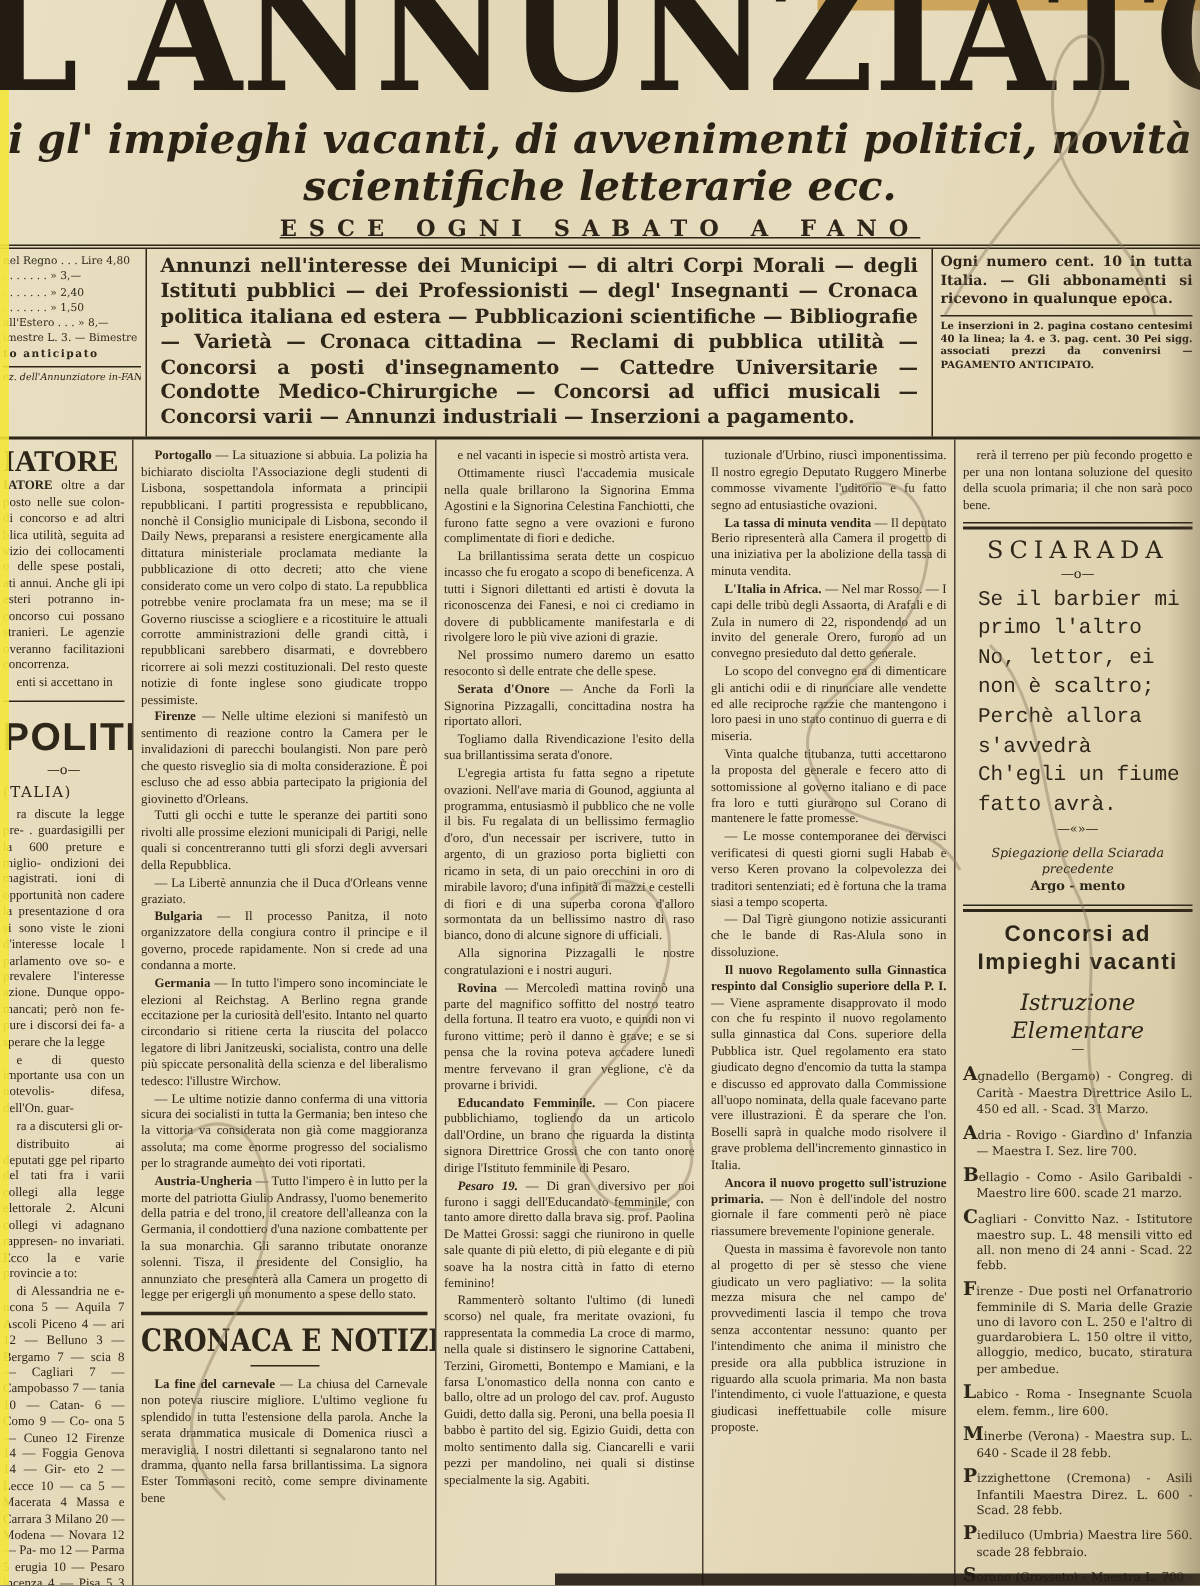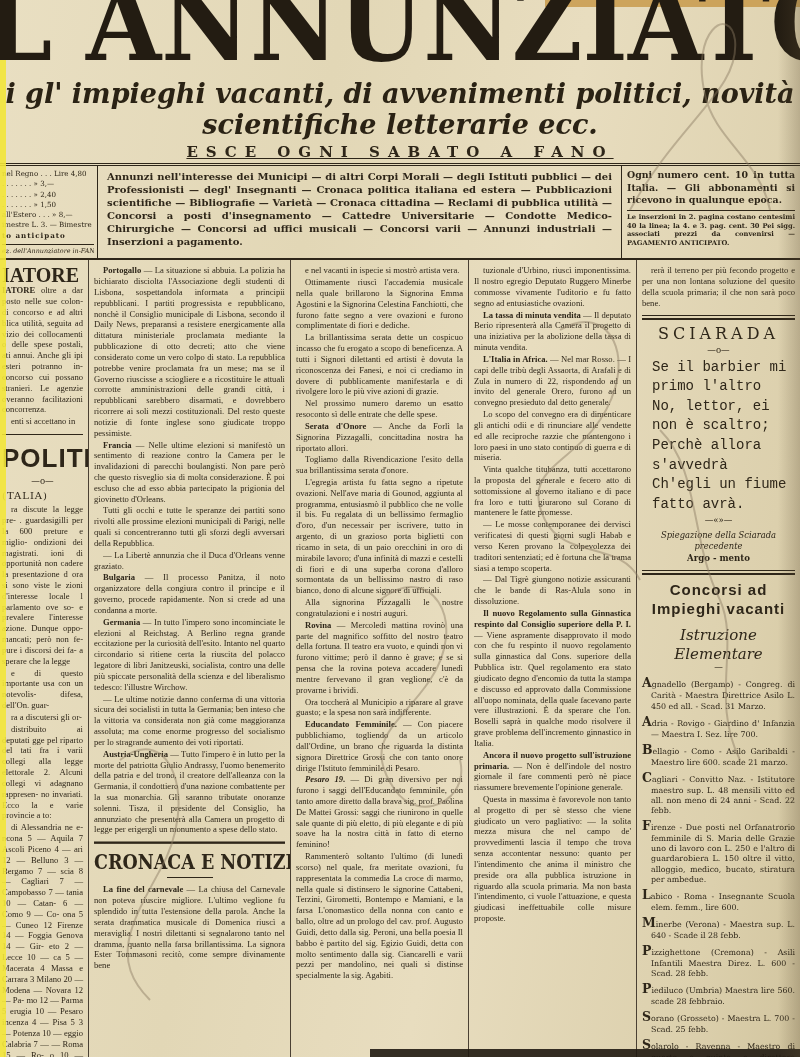--- a/index.html
+++ b/index.html
@@ -15,21 +15,21 @@
   .masthead-title{font-weight:bold;font-size:97px;line-height:1;white-space:nowrap;letter-spacing:0px;
     margin:-30px 0 0 -16px;transform:scaleY(1.10);transform-origin:top left;color:#231c12;}
   .subtitle{font-style:italic;font-weight:bold;font-size:27px;text-align:center;margin-top:0;color:#2a2214;}
   .banner{text-align:center;font-weight:bold;font-size:15px;letter-spacing:8px;margin:3px 0 2px;text-decoration:underline;}
 
   .header-row{display:flex;border-top:3px double #2e2619;border-bottom:2px solid #2e2619;margin-top:2px;}
   .price{width:92px;font-size:7.1px;line-height:1.45;padding:3px 3px 2px 2px;border-right:1px solid #2e2619;}
   .price div{white-space:nowrap;overflow:hidden;}
   .price .pay{font-weight:bold;letter-spacing:1px;}
   .price .imprint{border-top:1px solid #2e2619;margin-top:3px;padding-top:2px;font-style:italic;font-size:6.4px;}
-  .program{flex:1;font-weight:bold;font-size:10px;line-height:1.3;padding:4px 9px 3px;text-align:justify;}
+  .program{flex:1;font-weight:bold;font-size:13px;line-height:1.3;padding:4px 9px 3px;text-align:justify;}
   .issue{width:168px;border-left:1px solid #2e2619;padding:3px 5px 2px;}
   .issue-main{font-weight:bold;font-size:9.4px;line-height:1.35;text-align:justify;}
   .issue-sub{font-size:6.7px;font-weight:bold;line-height:1.3;margin-top:3px;border-top:1px solid #2e2619;padding-top:2px;text-align:justify;}
 
   .columns{display:flex;height:866px;}
   .col{padding:5px 5px 0;font-size:8.6px;line-height:1.26;overflow:hidden;box-sizing:border-box;}
   .col+.col{border-left:1px solid #4a4033;}
   .col1{width:88px;padding-left:2px;}
   .col2{width:202px;}
   .col3{width:178px;}
@@ -101,42 +101,41 @@
         <div class="orn">—o—</div>
         <div class="subh">(TALIA)</div>
         <div class="p">ra discute la legge pre- . guardasigilli per la 600 preture e miglio- ondizioni dei magistrati. ioni di opportunità non cadere la presentazione d ora si sono viste le zioni d'interesse locale l parlamento ove so- e prevalere l'interesse azione. Dunque oppo- mancati; però non fe- pure i discorsi dei fa- a sperare che la legge</div>
         <div class="p">e di questo importante usa con un notevolis- difesa, dell'On. guar-</div>
         <div class="p">ra a discutersi gli or-</div>
         <div class="p">distribuito ai deputati gge pel riparto del tati fra i varii collegi alla legge elettorale 2. Alcuni collegi vi adagnano rappresen- no invariati. Ecco la e varie provincie a to:</div>
         <div class="p">di Alessandria ne e- ncona 5 — Aquila 7 Ascoli Piceno 4 — ari 12 — Belluno 3 — Bergamo 7 — scia 8 — Cagliari 7 — Campobasso 7 — tania 10 — Catan- 6 — Como 9 — Co- ona 5 — Cuneo 12 Firenze 14 — Foggia Genova 14 — Gir- eto 2 — Lecce 10 — ca 5 — Macerata 4 Massa e Carrara 3 Milano 20 — Modena — Novara 12 — Pa- mo 12 — Parma 5 erugia 10 — Pesaro incenza 4 — Pisa 5 3 — Potenza 10 — eggio Calabria 7 — — Roma 15 — Ro- o 10 — Sassari 5 — sa 6 — Sondrio 2 orino 19 — Trapani — Udine 9 — Vene- 7 — Vicenza 7.</div>
       </div>
     <div class="col col2">
         <div class="p"><span class="lead">Portogallo</span> — La situazione si abbuia. La polizia ha bichiarato disciolta l'Associazione degli studenti di Lisbona, sospettandola informata a principii repubblicani. I partiti progressista e repubblicano, nonchè il Consiglio municipale di Lisbona, secondo il Daily News, preparansi a resistere energicamente alla dittatura ministeriale proclamata mediante la pubblicazione di otto decreti; atto che viene considerato come un vero colpo di stato. La repubblica potrebbe venire proclamata fra un mese; ma se il Governo riuscisse a sciogliere e a ricostituire le attuali corrotte amministrazioni delle grandi città, i repubblicani sarebbero disarmati, e dovrebbero ricorrere ai soli mezzi costituzionali. Del resto queste notizie di fonte inglese sono giudicate troppo pessimiste.</div>
-        <div class="p"><span class="lead">Francia</span> — Nelle ultime elezioni si manifestò un sentimento di reazione contro la Camera per le invalidazioni di parecchi boulangisti. Non pare però che questo risveglio sia di molta considerazione. È poi escluso che ad esso abbia partecipato la prigionia del giovinetto d'Orleans.</div>
+        <div class="p"><span class="lead">Firenze</span> — Nelle ultime elezioni si manifestò un sentimento di reazione contro la Camera per le invalidazioni di parecchi boulangisti. Non pare però che questo risveglio sia di molta considerazione. È poi escluso che ad esso abbia partecipato la prigionia del giovinetto d'Orleans.</div>
         <div class="p">Tutti gli occhi e tutte le speranze dei partiti sono rivolti alle prossime elezioni municipali di Parigi, nelle quali si concentreranno tutti gli sforzi degli avversari della Repubblica.</div>
         <div class="p">— La Libertè annunzia che il Duca d'Orleans venne graziato.</div>
         <div class="p"><span class="lead">Bulgaria</span> — Il processo Panitza, il noto organizzatore della congiura contro il principe e il governo, procede rapidamente. Non si crede ad una condanna a morte.</div>
         <div class="p"><span class="lead">Germania</span> — In tutto l'impero sono incominciate le elezioni al Reichstag. A Berlino regna grande eccitazione per la curiosità dell'esito. Intanto nel quarto circondario si ritiene certa la riuscita del polacco legatore di libri Janitzeuski, socialista, contro una delle più spiccate personalità della scienza e del liberalismo tedesco: l'illustre Wirchow.</div>
         <div class="p">— Le ultime notizie danno conferma di una vittoria sicura dei socialisti in tutta la Germania; ben inteso che la vittoria va considerata non già come maggioranza assoluta; ma come enorme progresso del socialismo per lo stragrande aumento dei voti riportati.</div>
         <div class="p"><span class="lead">Austria-Ungheria</span> — Tutto l'impero è in lutto per la morte del patriotta Giulio Andrassy, l'uomo benemerito della patria e del trono, il creatore dell'alleanza con la Germania, il condottiero d'una nazione combattente per la sua monarchia. Gli saranno tributate onoranze solenni. Tisza, il presidente del Consiglio, ha annunziato che presenterà alla Camera un progetto di legge per erigergli un monumento a spese dello stato.</div>
         <div class="boxhead">CRONACA E NOTIZIE VARIE</div>
         <div class="crule"></div>
         <div class="p"><span class="lead">La fine del carnevale</span> — La chiusa del Carnevale non poteva riuscire migliore. L'ultimo veglione fu splendido in tutta l'estensione della parola. Anche la serata drammatica musicale di Domenica riuscì a meraviglia. I nostri dilettanti si segnalarono tanto nel dramma, quanto nella farsa brillantissima. La signora Ester Tommasoni recitò, come sempre divinamente bene</div>
       </div>
     <div class="col col3">
         <div class="p">e nel vacanti in ispecie si mostrò artista vera.</div>
         <div class="p">Ottimamente riuscì l'accademia musicale nella quale brillarono la Signorina Emma Agostini e la Signorina Celestina Fanchiotti, che furono fatte segno a vere ovazioni e furono complimentate di fiori e dediche.</div>
         <div class="p">La brillantissima serata dette un cospicuo incasso che fu erogato a scopo di beneficenza. A tutti i Signori dilettanti ed artisti è dovuta la riconoscenza dei Fanesi, e noi ci crediamo in dovere di pubblicamente manifestarla e di rivolgere loro le più vive azioni di grazie.</div>
         <div class="p">Nel prossimo numero daremo un esatto resoconto sì delle entrate che delle spese.</div>
         <div class="p"><span class="lead">Serata d'Onore</span> — Anche da Forlì la Signorina Pizzagalli, concittadina nostra ha riportato allori.</div>
         <div class="p">Togliamo dalla Rivendicazione l'esito della sua brillantissima serata d'onore.</div>
         <div class="p">L'egregia artista fu fatta segno a ripetute ovazioni. Nell'ave maria di Gounod, aggiunta al programma, entusiasmò il pubblico che ne volle il bis. Fu regalata di un bellissimo fermaglio d'oro, d'un necessair per iscrivere, tutto in argento, di un grazioso porta biglietti con ricamo in seta, di un paio orecchini in oro di mirabile lavoro; d'una infinità di mazzi e cestelli di fiori e di una superba corona d'alloro sormontata da un bellissimo nastro di raso bianco, dono di alcune signore di ufficiali.</div>
         <div class="p">Alla signorina Pizzagalli le nostre congratulazioni e i nostri auguri.</div>
         <div class="p"><span class="lead">Rovina</span> — Mercoledì mattina rovinò una parte del magnifico soffitto del nostro teatro della fortuna. Il teatro era vuoto, e quindi non vi furono vittime; però il danno è grave; e se si pensa che la rovina poteva accadere lunedì mentre fervevano il gran veglione, c'è da provarne i brividi.</div>
-        <div class="p">Ora toccherà al Municipio a riparare al grave guasto; e la spesa non sarà indifferente.</div>
         <div class="p"><span class="lead">Educandato Femminile.</span> — Con piacere pubblichiamo, togliendo da un articolo dall'Ordine, un brano che riguarda la distinta signora Direttrice Grossi che con tanto onore dirige l'Istituto femminile di Pesaro.</div>
         <div class="p"><span class="lead-ital">Pesaro 19.</span> — Di gran diversivo per noi furono i saggi dell'Educandato femminile, con tanto amore diretto dalla brava sig. prof. Paolina De Mattei Grossi: saggi che riunirono in quelle sale quante di più eletto, di più elegante e di più soave ha la nostra città in fatto di eterno feminino!</div>
         <div class="p">Rammenterò soltanto l'ultimo (di lunedì scorso) nel quale, fra meritate ovazioni, fu rappresentata la commedia La croce di marmo, nella quale si distinsero le signorine Cattabeni, Terzini, Girometti, Bontempo e Mamiani, e la farsa L'onomastico della nonna con canto e ballo, oltre ad un prologo del cav. prof. Augusto Guidi, detto dalla sig. Peroni, una bella poesia Il babbo è partito del sig. Egizio Guidi, detta con molto sentimento dalla sig. Ciancarelli e varii pezzi per mandolino, nei quali si distinse specialmente la sig. Agabiti.</div>
       </div>
     <div class="col col4">
         <div class="p">tuzionale d'Urbino, riuscì imponentissima. Il nostro egregio Deputato Ruggero Minerbe commosse vivamente l'uditorio e fu fatto segno ad entusiastiche ovazioni.</div>
         <div class="p"><span class="lead">La tassa di minuta vendita</span> — Il deputato Berio ripresenterà alla Camera il progetto di una iniziativa per la abolizione della tassa di minuta vendita.</div>
         <div class="p"><span class="lead">L'Italia in Africa.</span> — Nel mar Rosso. — I capi delle tribù degli Assaorta, di Arafali e di Zula in numero di 22, rispondendo ad un invito del generale Orero, furono ad un convegno presieduto dal detto generale.</div>
         <div class="p">Lo scopo del convegno era di dimenticare gli antichi odii e di rinunciare alle vendette ed alle reciproche razzie che mantengono i loro paesi in uno stato continuo di guerra e di miseria.</div>
         <div class="p">Vinta qualche titubanza, tutti accettarono la proposta del generale e fecero atto di sottomissione al governo italiano e di pace fra loro e tutti giurarono sul Corano di mantenere le fatte promesse.</div>

